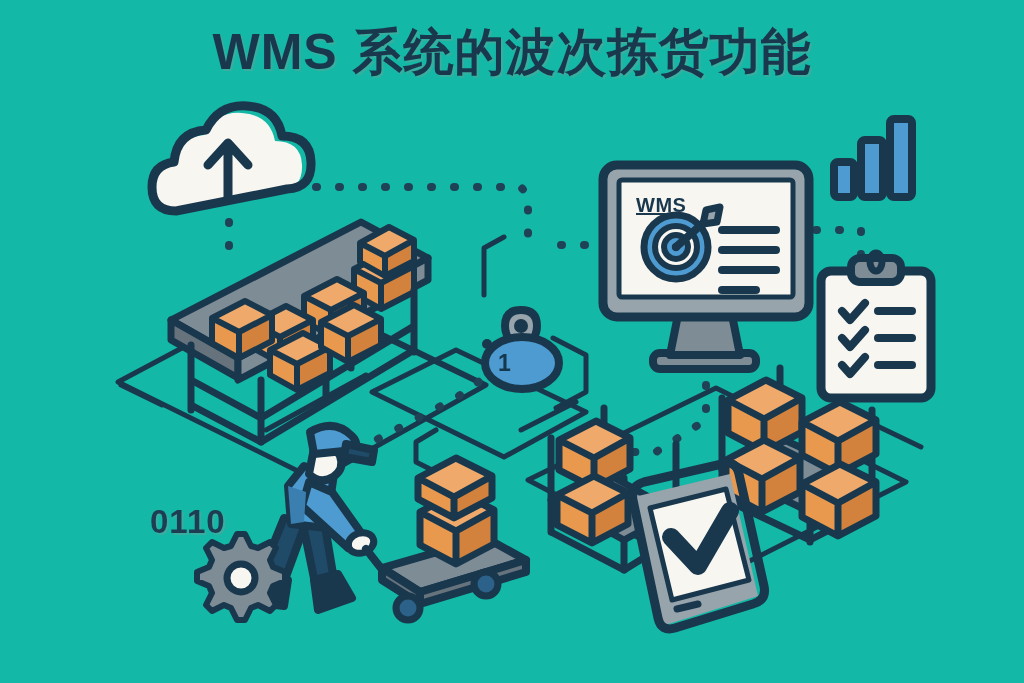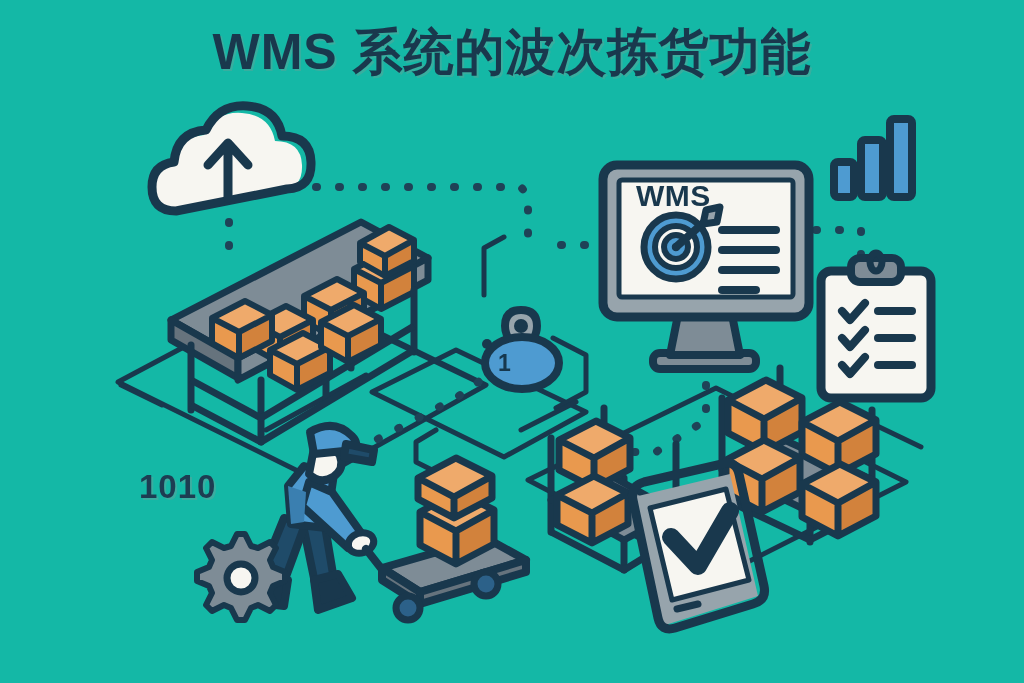--- a/index.html
+++ b/index.html
@@ -46,26 +46,27 @@
     font-size: 33px;
     letter-spacing: 1px;
     text-shadow: 2px 2px 0 rgba(150,150,145,0.3);
   }
   .binary.b1 { left: 139px; top: 468px; }
   .binary.b2 { left: 150px; top: 503px; }
 
   .wms-screen-text {
     position: absolute;
     left: 636px;
-    top: 179px;
+    top: 194px;
     color: #19384D;
     font-family: "Liberation Sans", sans-serif;
     font-weight: bold;
-    font-size: 30px;
+    font-size: 20px;
     letter-spacing: 0.5px;
+    text-decoration: underline;
   }
   .badge-num {
     position: absolute;
     left: 498px;
     top: 350px;
     color: #16384E;
     font-family: "Liberation Sans", sans-serif;
     font-weight: bold;
     font-size: 23px;
   }
@@ -390,15 +391,15 @@
   </svg>
 
   <div class="title-wrap">
     <span class="title-line l1">WMS 系统的波次拣货功能</span>
   </div>
 
   <div class="wms-screen-text">WMS</div>
 
   <div class="badge-num">1</div>
 
-  <div class="binary b1">1010</div>
+  <div class="binary b2">0110</div>
 
 </div>
 
 </body></html>

